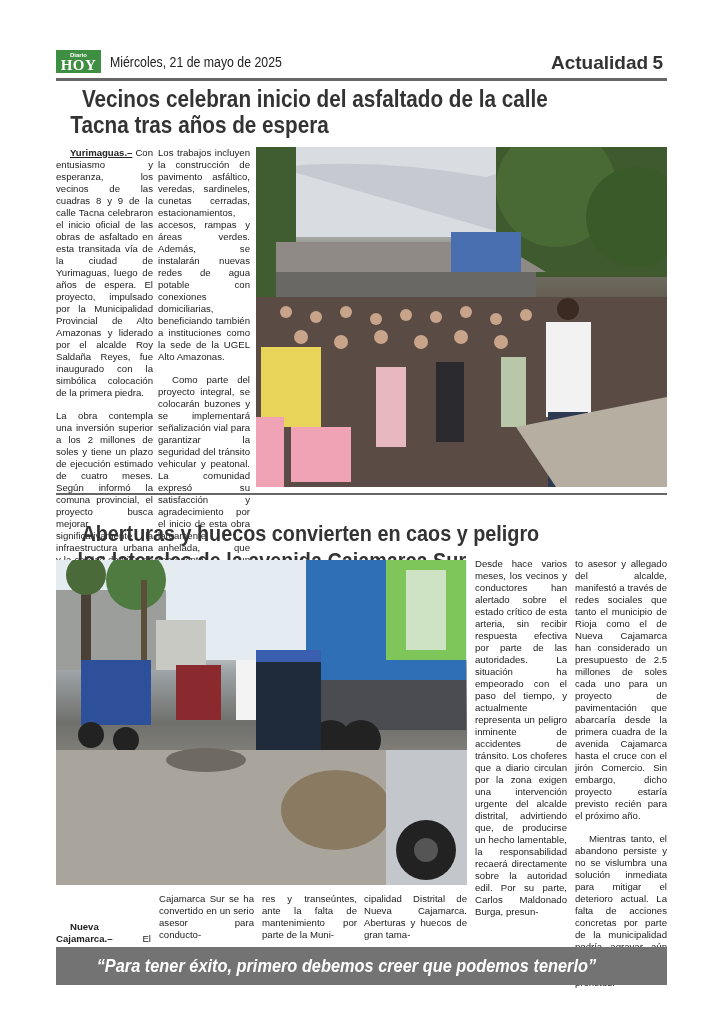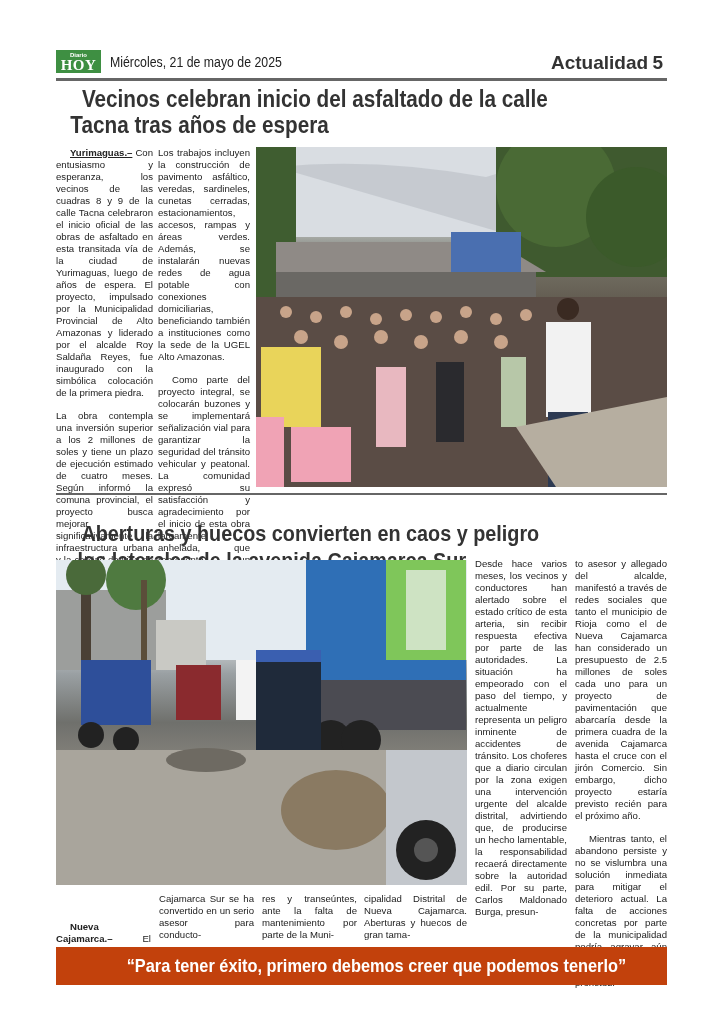--- a/index.html
+++ b/index.html
@@ -26,21 +26,21 @@
   .col p { margin-bottom: 11px; }
   .col p.indent { text-indent: 14px; }
   .lead { font-weight: bold; text-decoration: underline; }
   .lead2 { font-weight: bold; }
 
   .photo1 { position: absolute; left: 256px; top: 147px; width: 411px; height: 340px; overflow: hidden;
     background: linear-gradient(180deg, #c8ccd2 0%, #e9ebee 18%, #8a8d86 30%, #6e6a5e 38%, #5b5348 50%, #6b5f55 62%, #7d6c62 75%, #5e574d 100%); }
   .photo2 { position: absolute; left: 56px; top: 560px; width: 411px; height: 325px; overflow: hidden;
     background: linear-gradient(180deg, #dde4ea 0%, #f2f4f5 20%, #9aa0a3 35%, #6f706c 50%, #8b8780 65%, #a39f97 80%, #8c8880 100%); }
 
-  .quote-bar { position: absolute; left: 56px; top: 947px; width: 611px; height: 38px; background: #c2410c; color: #fff; text-align: right; font-weight: bold; font-size: 19px; line-height: 38px; }
+  .quote-bar { position: absolute; left: 56px; top: 947px; width: 611px; height: 38px; background: #737373; color: #fff; text-align: left; font-weight: bold; font-size: 19px; line-height: 38px; font-style: italic; }
   .quote-bar span { display: inline-block; transform: scaleX(0.86); }
 </style>
 </head>
 <body>
 
 <div class="header">
   <div class="logo">
     <span class="diario">Diario</span>
     <span class="hoy">HOY</span>
   </div>

